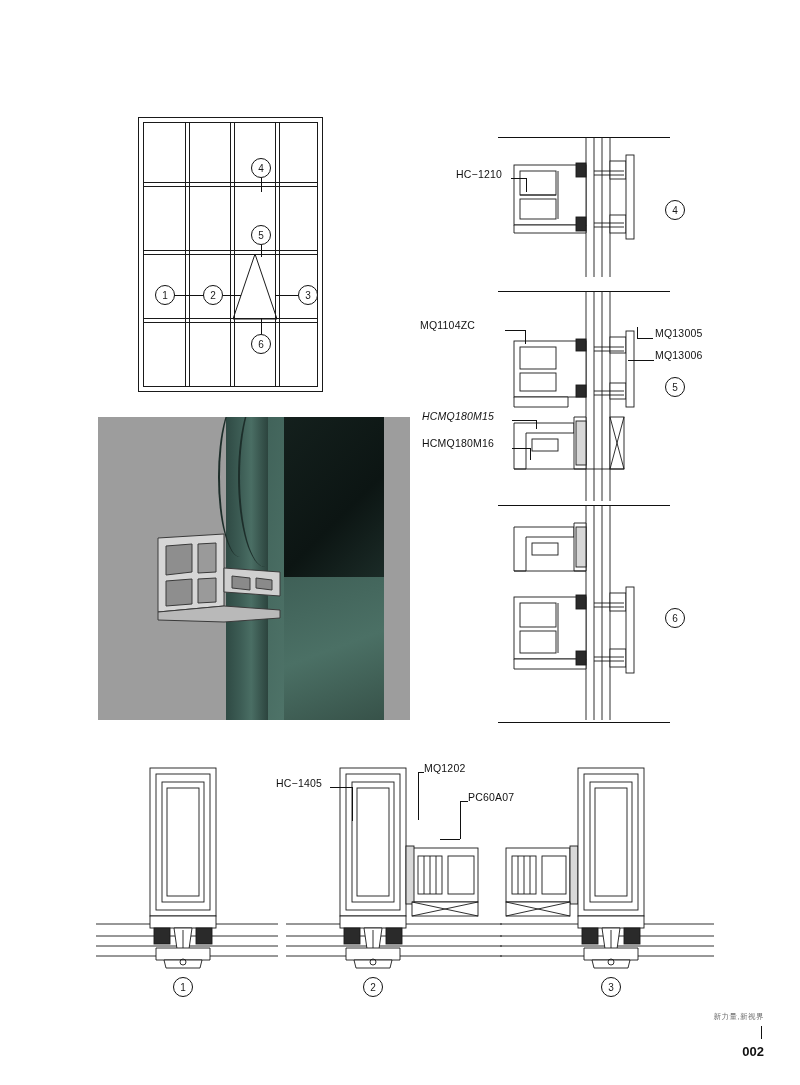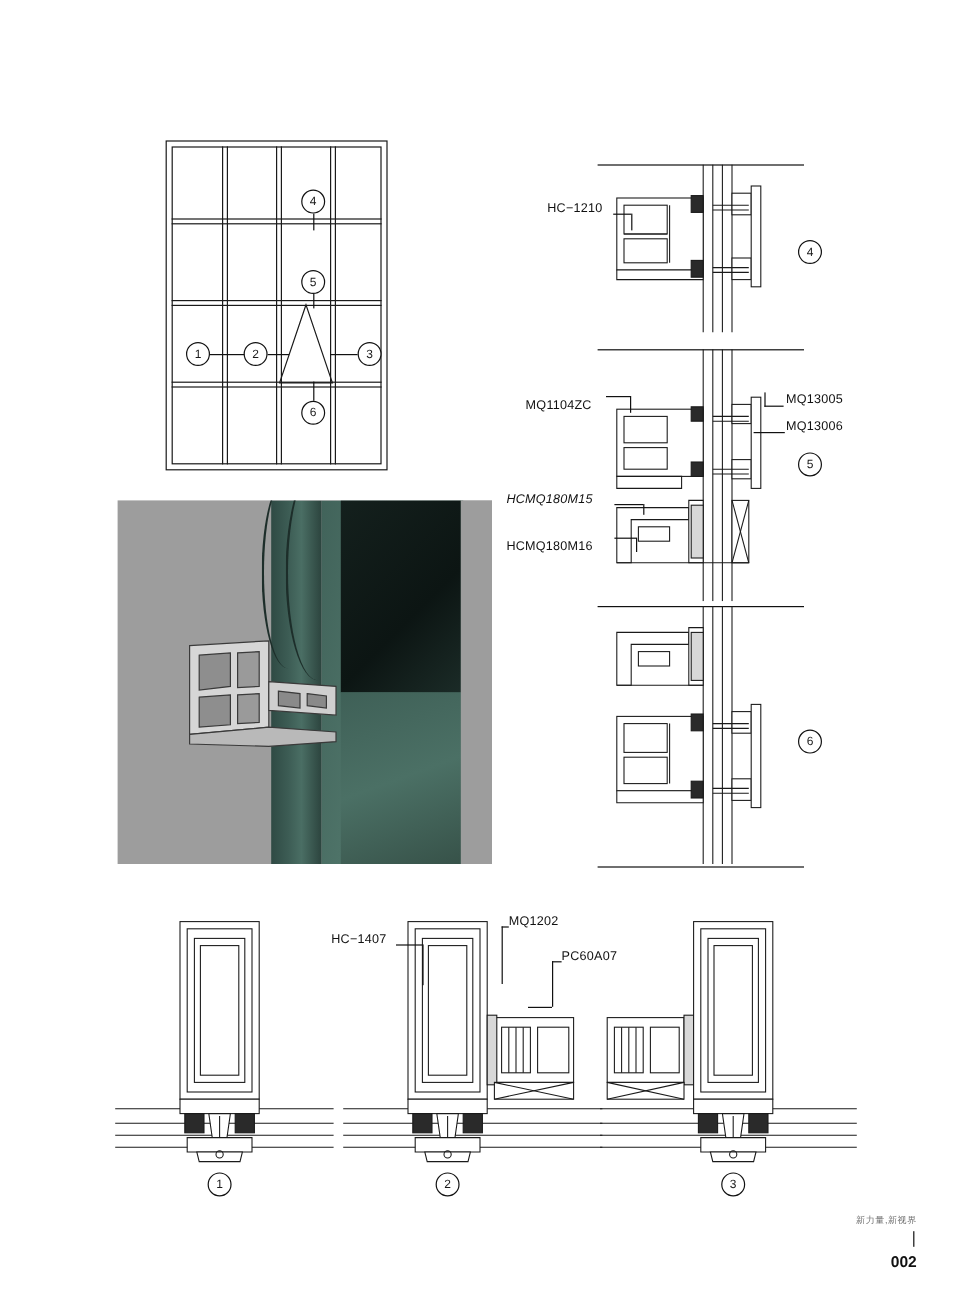--- a/index.html
+++ b/index.html
@@ -251,36 +251,36 @@
         <rect x="34" y="148" width="26" height="12" fill="#fff"></rect>
         <path d="M76 126 L88 126 L88 178 L76 178 Z" fill="#fff"></path>
         <rect x="78" y="130" width="10" height="44" fill="#d8d8d8"></rect>
         <rect x="112" y="126" width="14" height="52" fill="#fff"></rect>
         <line x1="112" y1="126" x2="126" y2="178"></line>
         <line x1="126" y1="126" x2="112" y2="178"></line>
         <line x1="16" y1="178" x2="126" y2="178"></line>
       </g>
     </svg>
   </div>
-  <div class="lbl" style="left:438px; top:319px;margin-top:13px;" data-name="label-mq1104zc">MQ1104ZC</div>
+  <div class="lbl" style="left:420px; top:319px;" data-name="label-mq1104zc">MQ1104ZC</div>
   <div class="leader h" style="left:505px; top:330px; width:20px;" data-name="leader-mq1104zc-h"></div>
   <div class="leader v" style="left:525px; top:330px; height:14px;" data-name="leader-mq1104zc-v"></div>
 
   <div class="lbl" style="left:655px; top:327px;" data-name="label-mq13005">MQ13005</div>
   <div class="leader v" style="left:637px; top:327px; height:12px;" data-name="leader-mq13005-v"></div>
   <div class="leader h" style="left:637px; top:338px; width:16px;" data-name="leader-mq13005-h"></div>
 
   <div class="lbl" style="left:655px; top:349px;" data-name="label-mq13006">MQ13006</div>
   <div class="leader h" style="left:628px; top:360px; width:26px;" data-name="leader-mq13006-h"></div>
 
   <div class="lbl" style="left:422px; top:410px;font-style:italic;" data-name="label-hcmq180m15">HCMQ180M15</div>
   <div class="leader h" style="left:512px; top:420px; width:24px;" data-name="leader-hcmq180m15-h"></div>
   <div class="leader v" style="left:536px; top:420px; height:9px;" data-name="leader-hcmq180m15-v"></div>
 
-  <div class="lbl" style="left:422px; top:449px;" data-name="label-hcmq180m16">HCMQ180M16</div>
+  <div class="lbl" style="left:422px; top:437px;" data-name="label-hcmq180m16">HCMQ180M16</div>
   <div class="leader h" style="left:512px; top:448px; width:18px;" data-name="leader-hcmq180m16-h"></div>
   <div class="leader v" style="left:530px; top:448px; height:12px;" data-name="leader-hcmq180m16-v"></div>
 
   <div class="circ" style="left:665px; top:377px;" data-name="detail-callout-5">
     <span data-name="detail-callout-5-label">5</span>
   </div>
 
   <div class="hline" style="left:498px; top:505px; width:172px;" data-name="detail6-top-rule"></div>
   <div class="detail" style="left:498px; top:505px;" data-name="detail-6-drawing">
     <svg width="180" height="215" viewBox="0 0 180 215">
@@ -423,21 +423,21 @@
           <line x1="8" y1="206" x2="92" y2="206"></line>
           <line x1="146" y1="206" x2="222" y2="206"></line>
         </g>
       </svg>
     </div>
     <div class="circ" style="left:519px; top:237px;" data-name="bottom-callout-3">
       <span data-name="bottom-callout-3-label">3</span>
     </div>
   </div>
 
-  <div class="lbl" style="left:276px; top:777px;" data-name="label-hc1205">HC−1407</div>
+  <div class="lbl" style="left:276px; top:777px;" data-name="label-hc1205">HC−1405</div>
   <div class="leader h" style="left:330px; top:787px; width:22px;" data-name="leader-hc1205-h"></div>
   <div class="leader v" style="left:352px; top:787px; height:34px;" data-name="leader-hc1205-v"></div>
 
   <div class="lbl" style="left:424px; top:762px;" data-name="label-mq1202">MQ1202</div>
   <div class="leader v" style="left:418px; top:772px; height:48px;" data-name="leader-mq1202-v"></div>
   <div class="leader h" style="left:418px; top:772px; width:6px;" data-name="leader-mq1202-h"></div>
 
   <div class="lbl" style="left:468px; top:791px;" data-name="label-pc60a07">PC60A07</div>
   <div class="leader h" style="left:460px; top:801px; width:8px;" data-name="leader-pc60a07-h"></div>
   <div class="leader v" style="left:460px; top:801px; height:38px;" data-name="leader-pc60a07-v"></div>

